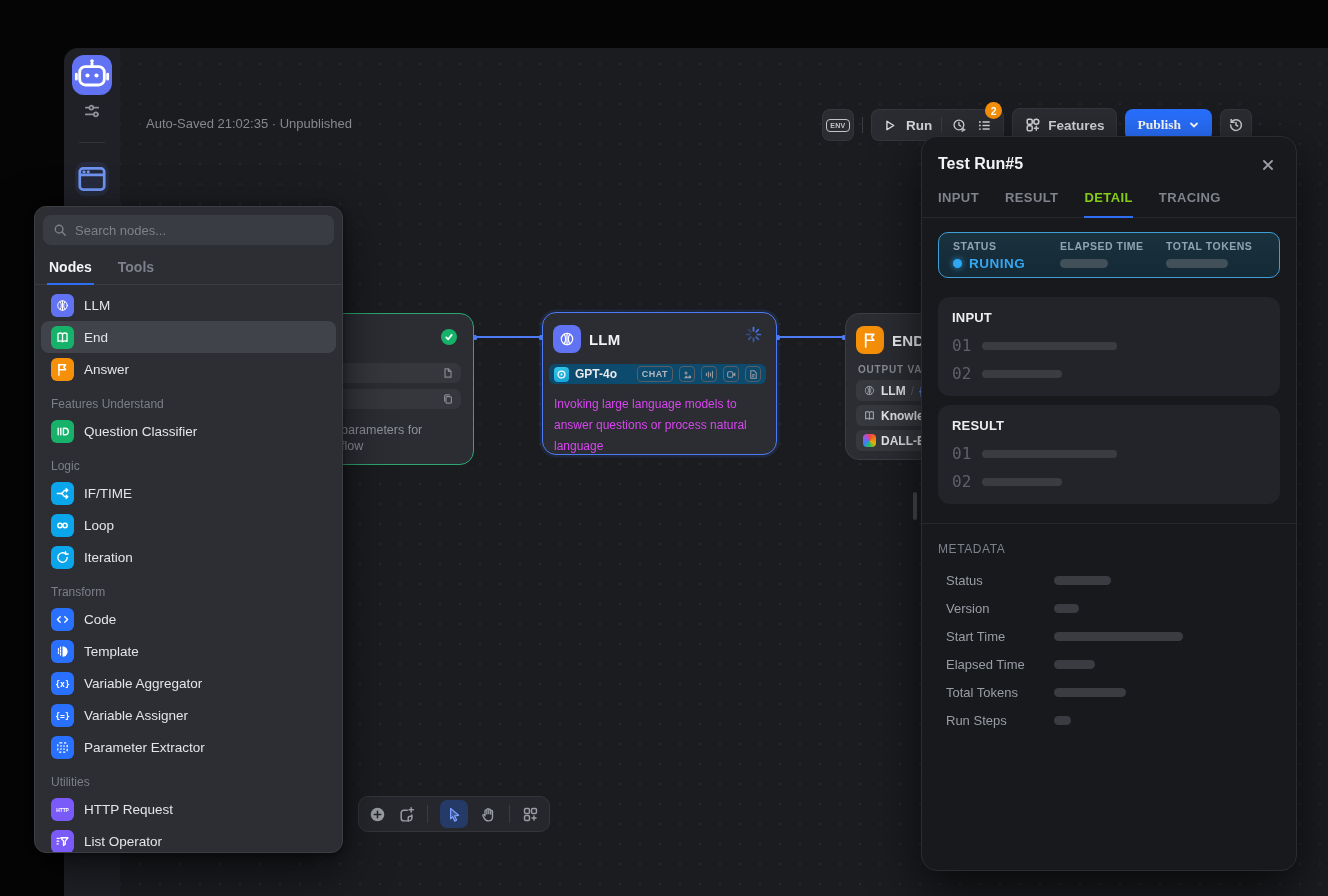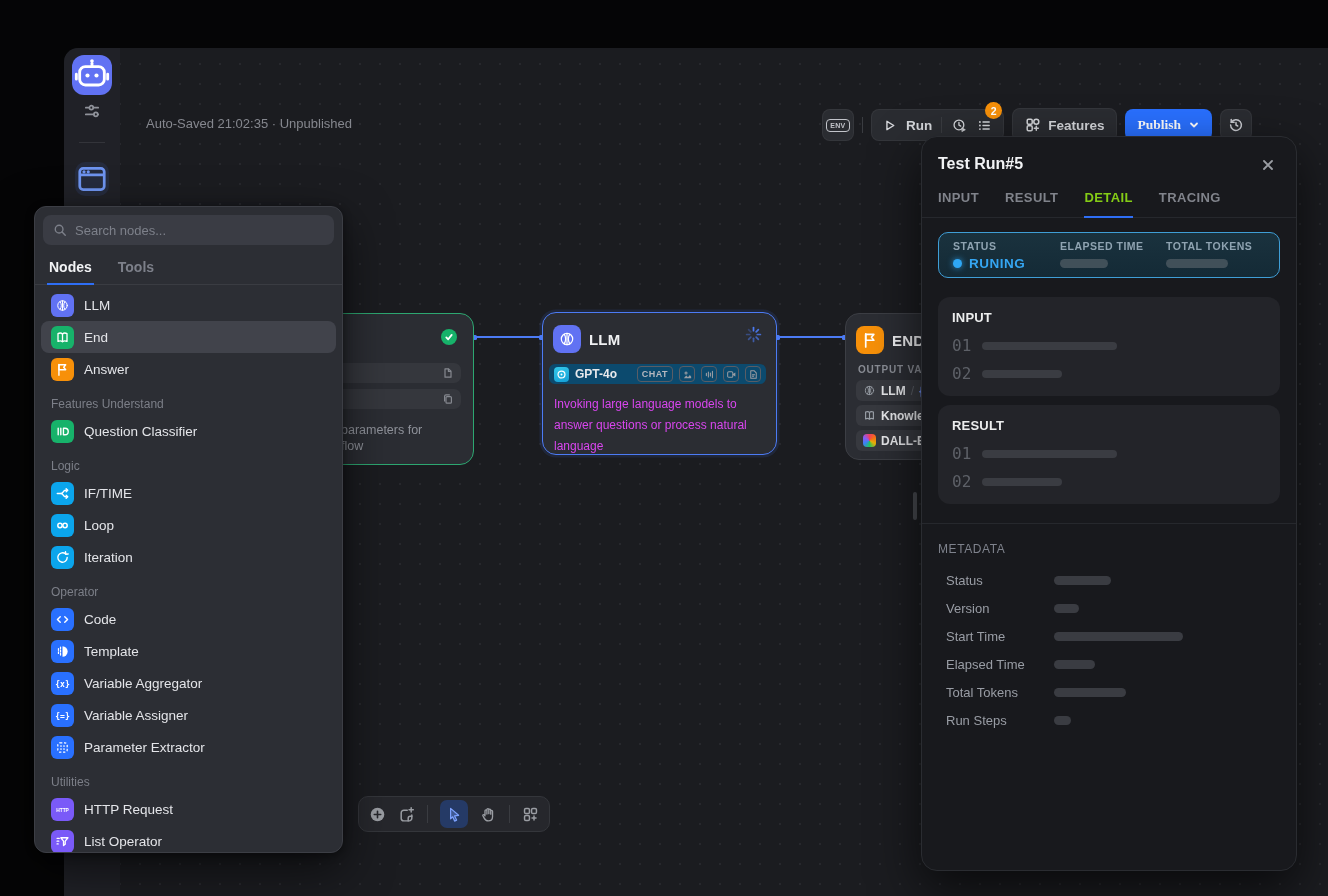--- a/index.html
+++ b/index.html
@@ -536,21 +536,21 @@
         </div>
         <div class="np-item">
           <span class="chip icon" style="background: rgb(11, 165, 236);">
             <svg viewBox="0 0 16 16" fill="none" stroke="currentColor" stroke-width="1.5" stroke-linecap="round" stroke-linejoin="round">
               <path d="M13 8A5 5 0 1 1 11.4 4.3"></path>
               <path d="M11.2 1.9l.3 2.6 2.6-.3"></path>
             </svg>
           </span>
           <span class="np-label">Iteration</span>
         </div>
-        <div class="np-header">Operator</div>
+        <div class="np-header">Transform</div>
         <div class="np-item">
           <span class="chip icon" style="background: rgb(41, 112, 255);">
             <svg viewBox="0 0 16 16" fill="none" stroke="currentColor" stroke-width="1.5" stroke-linecap="round" stroke-linejoin="round">
               <path d="M5.6 5L2.6 8l3 3M10.4 5l3 3-3 3"></path>
             </svg>
           </span>
           <span class="np-label">Code</span>
         </div>
         <div class="np-item">
           <span class="chip icon" style="background: rgb(41, 112, 255);">

